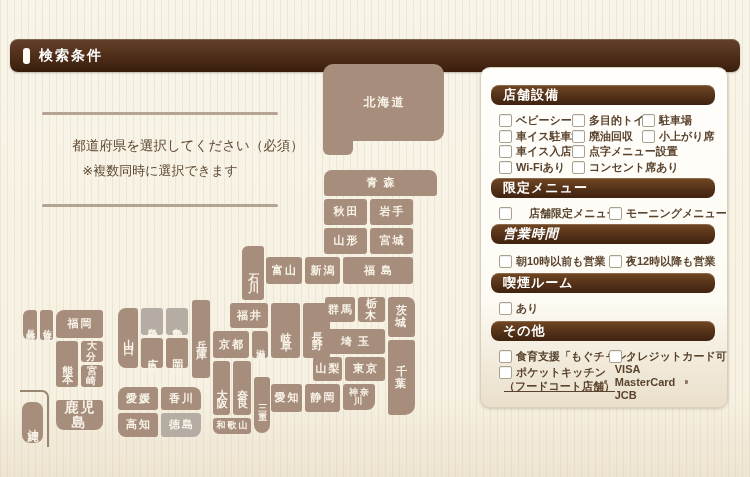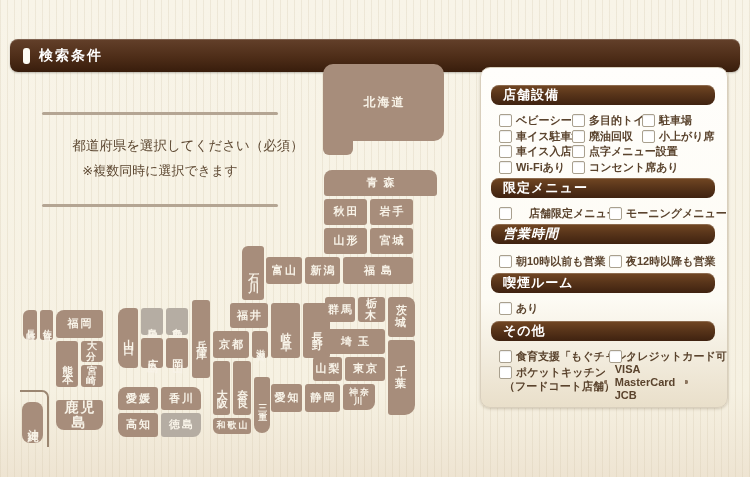--- a/index.html
+++ b/index.html
@@ -236,21 +236,21 @@
           <span class="cb"></span>
           <span class="clabel">クレジットカード可</span>
         </div>
       </div>
       <div class="crow" style="top: 296.5px;">
         <div class="citem" style="left: 18px;">
           <span class="cb"></span>
           <span class="clabel">ポケットキッチン</span>
         </div>
       </div>
-      <div class="note" style="left: 23px; top: 311px;">（フードコート店舗）</div>
+      <div class="note" style="left: 23px; top: 311px; text-decoration: underline;">（フードコート店舗）</div>
       <div class="cards" style="left: 123px; top: 293px; width: 84px; height: 42px;">
         <div class="edge l"></div>
         <div class="list">
           <div>VISA</div>
           <div>MasterCard</div>
           <div>JCB</div>
         </div>
         <div class="edge r"></div>
       </div>
     </div>

